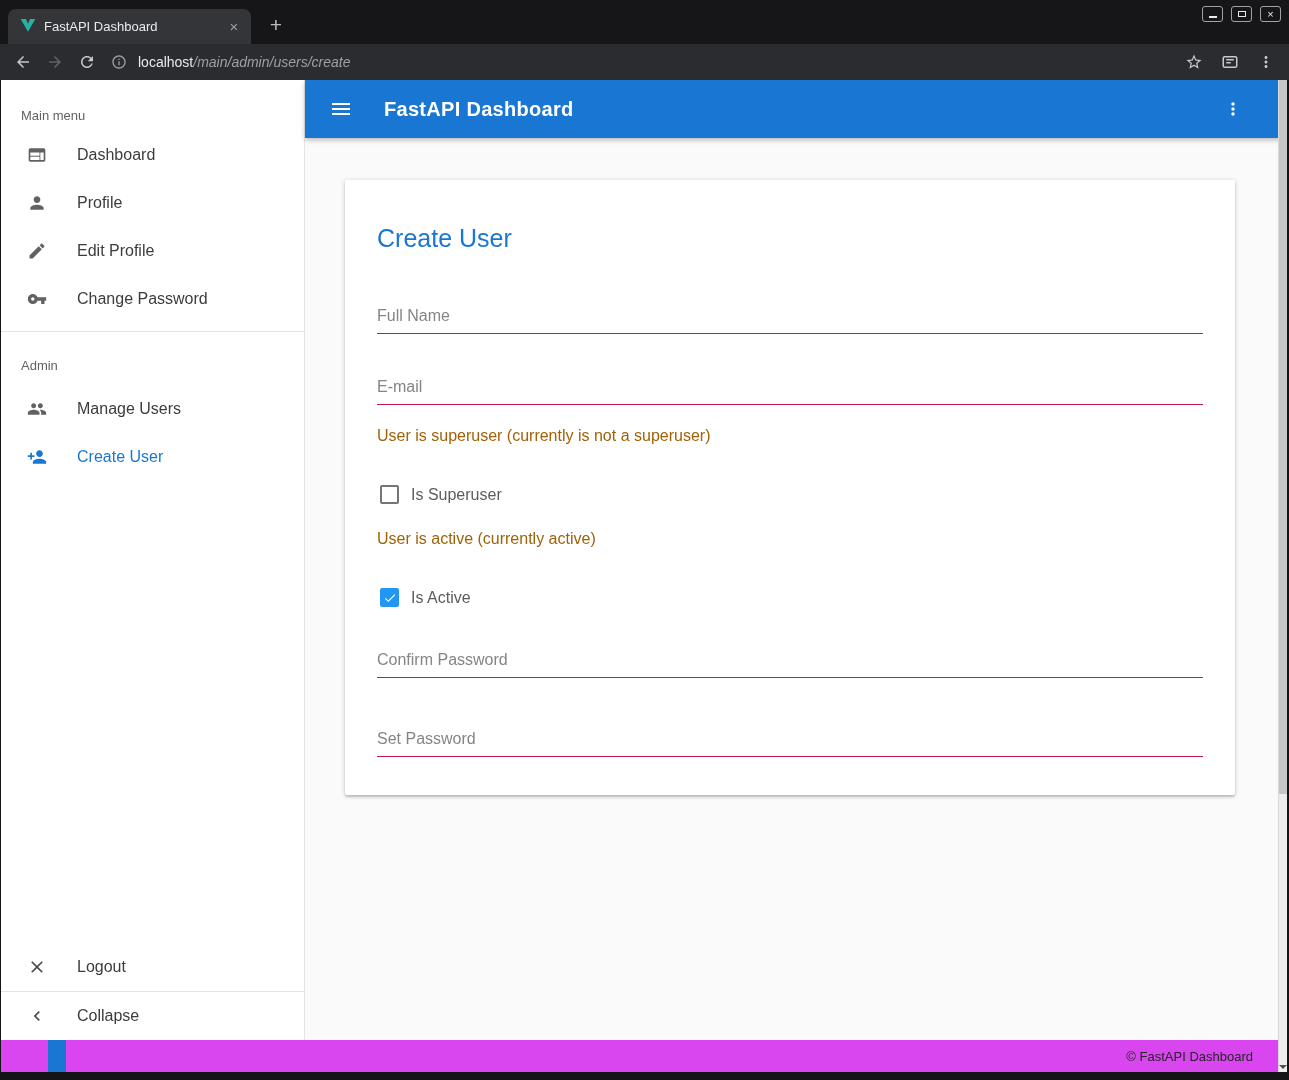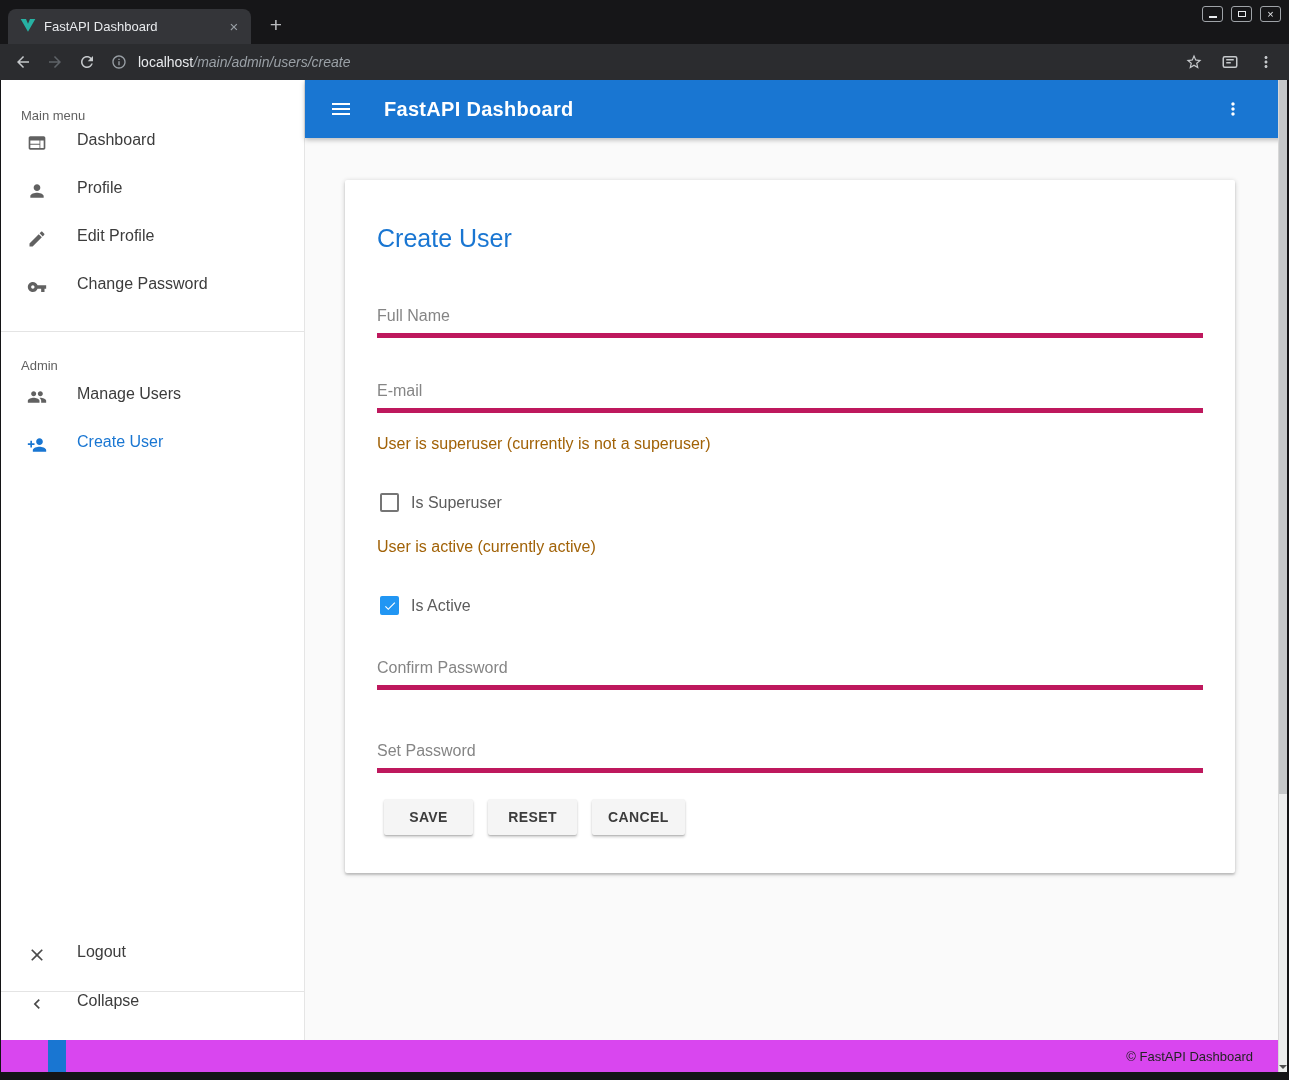--- a/index.html
+++ b/index.html
@@ -30,40 +30,40 @@
   .right-icons .tool-icon { margin-left:18px; }
 
   
   .page { flex:1; margin:0 2px 8px 1px; background:#fafafa; display:flex; flex-direction:column; position:relative; overflow:hidden; }
   .content-row { flex:1; display:flex; min-height:0; }
 
   
   .sidebar { width:304px; background:#ffffff; border-right:1px solid rgba(0,0,0,0.10); display:flex; flex-direction:column; flex:0 0 auto; }
   .menu-label { font-size:13px; color:#616161; margin:28px 20px 8px; }
   .menu-label.admin { margin:18px 20px 12px; }
-  .side-item { height:48px; display:flex; align-items:flex-start; padding-left:24px; cursor:pointer; }
+  .side-item { height:48px; display:flex; align-items:center; padding-left:24px; cursor:pointer; }
   .side-icon { width:24px; height:24px; display:flex; align-items:center; justify-content:center; color:#616161; }
   .side-label { margin-left:28px; font-size:16px; color:#3c3c3c; }
   .side-item.active .side-icon, .side-item.active .side-label { color:#1976d2; }
   .divider { height:1px; background:#e4e4e4; margin:8px 0; }
   .side-spacer { flex:1; }
 
   
   .main { flex:1; display:flex; flex-direction:column; min-width:0; }
   .appbar { height:58px; background:#1976d2; display:flex; align-items:center; padding-left:24px; box-shadow:0 2px 5px rgba(0,0,0,0.26); position:relative; z-index:2; }
   .hamburger { color:#ffffff; display:flex; }
   .appbar-title { color:#ffffff; font-size:20px; font-weight:700; margin-left:31px; letter-spacing:0.3px; }
   .appbar-kebab { margin-left:auto; margin-right:44px; color:#ffffff; display:flex; }
 
   .content { flex:1; overflow:hidden; }
   .card { margin:42px 52px 0 40px; background:#ffffff; border-radius:2px; padding:30px 32px 38px;
           box-shadow:0 1px 5px rgba(0,0,0,0.2), 0 2px 2px rgba(0,0,0,0.14); }
   .card-title { font-size:25px; font-weight:400; color:#1976d2; margin:14px 0 52px; }
   .field input { width:100%; border:none; outline:none; background:transparent; font-family:inherit; font-size:16px; color:#333;
-                 padding:2px 0 8px; border-bottom:5px solid #be185d; }
+                 padding:2px 0 8px; border-bottom:1px solid #be185d; }
   .field input::placeholder { color:#858585; opacity:1; }
   .f2 { margin-top:42px; } .f3 { margin-top:50px; } .f4 { margin-top:42px; }
   .hint { font-size:16px; color:#a16207; margin-top:22px; }
   .hint.second { margin-top:26px; }
   .check-row { display:flex; align-items:center; margin-top:40px; margin-left:3px; cursor:pointer; }
   .checkbox { width:19px; height:19px; border:2px solid #757575; border-radius:2px; background:#fff; flex:0 0 auto; }
   .checkbox.checked { border:none; background:#2196f3; display:flex; align-items:center; justify-content:center; color:#fff; }
   .check-label { margin-left:12px; font-size:16px; color:#5c5c5c; }
   .btn-row { margin-top:26px; margin-left:7px; display:flex; gap:15px; }
   .btn { height:36px; min-width:89px; padding:0 16px; border:none; border-radius:2px; background:#f5f5f5; color:#3c3c3c;
@@ -284,25 +284,20 @@
             </div>
 
             <div class="field f4">
               <input type="text" placeholder="Confirm Password" style="">
             </div>
 
             <div class="field f3">
               <input type="text" placeholder="Set Password" style="">
             </div>
 
-            <div class="btn-row">
-              <button class="btn">SAVE</button>
-              <button class="btn">RESET</button>
-              <button class="btn">CANCEL</button>
-            </div>
           </div>
         </div>
       </div>
     </div>
 
     <div class="footer">
       <div class="footer-accent"></div>
       <div class="footer-text">© FastAPI Dashboard</div>
     </div>
 

